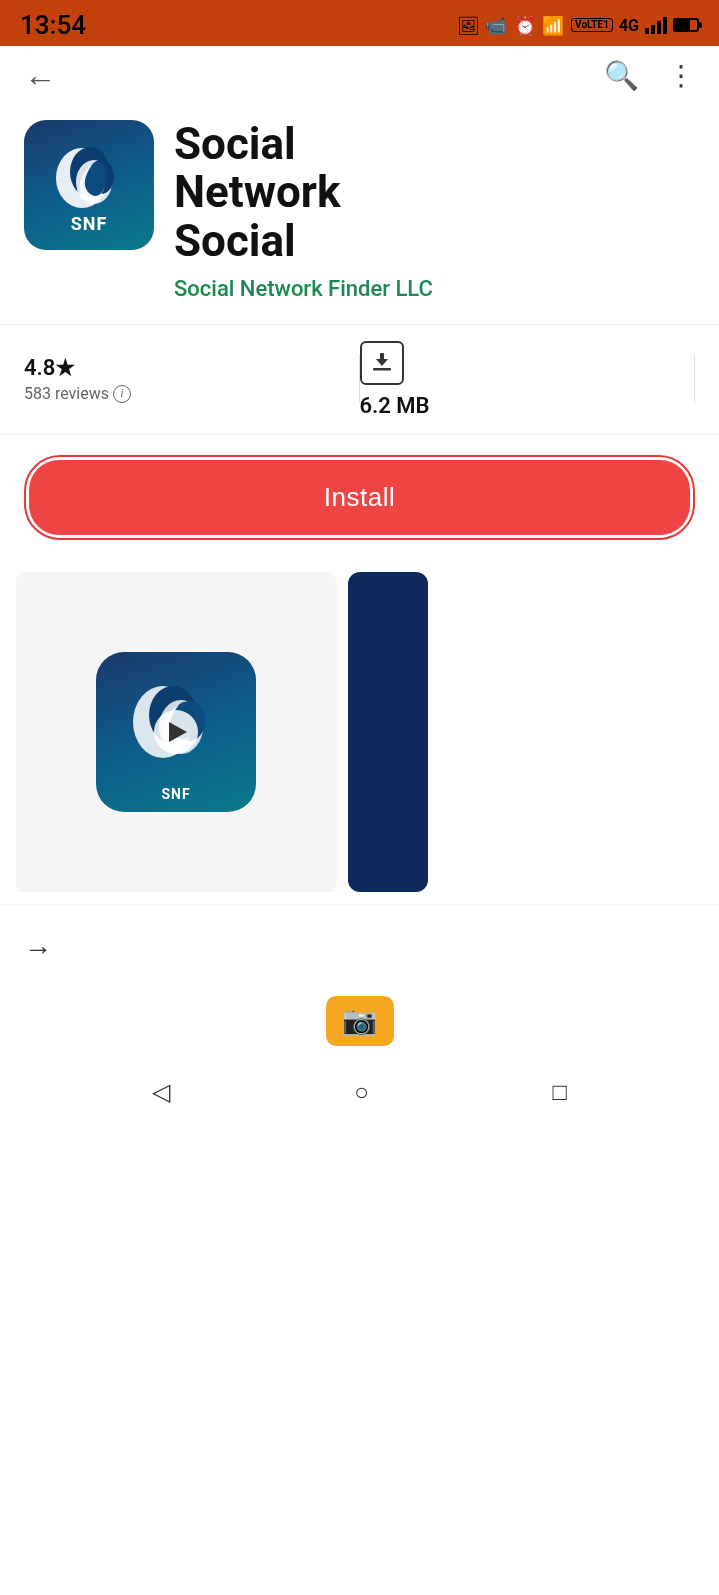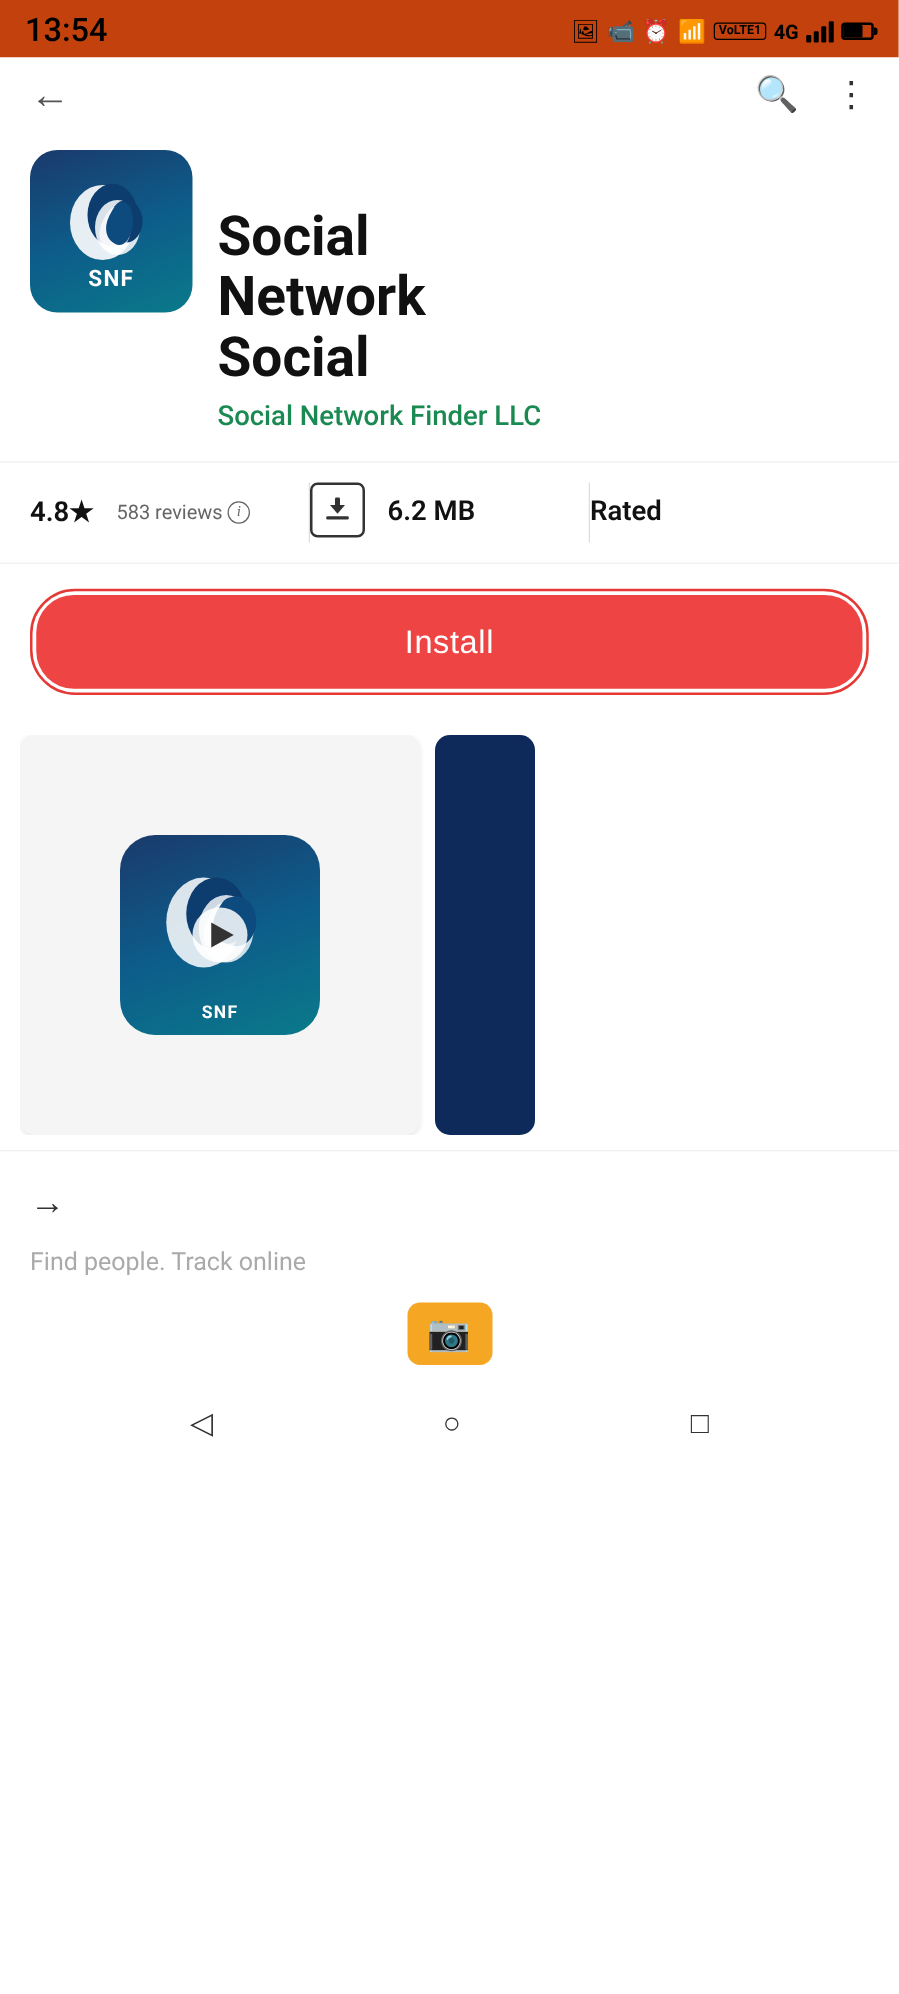--- a/index.html
+++ b/index.html
@@ -99,21 +99,20 @@
       font-weight: 700;
       letter-spacing: 1px;
       position: absolute;
       bottom: 16px;
       left: 50%;
       transform: translateX(-50%);
     }
 
     .app-title-block {
       flex: 1;
-      margin-top: 45px;
     }
 
     .app-title {
       font-size: 44px;
       font-weight: 700;
       color: #111;
       line-height: 1.1;
       margin-bottom: 10px;
     }
 
@@ -130,23 +129,22 @@
       align-items: center;
       padding: 16px 24px;
       gap: 0;
       border-top: 1px solid #f0f0f0;
       border-bottom: 1px solid #f0f0f0;
     }
 
     .stat-item {
       flex: 1;
       display: flex;
-      flex-direction: row;
-      align-items: center;
-      gap: 18px;
+      flex-direction: column;
+      gap: 4px;
     }
 
     .stat-value {
       font-size: 22px;
       font-weight: 600;
       color: #111;
     }
 
     .stat-label {
       font-size: 16px;
@@ -464,26 +462,20 @@
         <rect x="2" y="16" width="18" height="2.5" rx="1" fill="#333"></rect>
         <polygon points="11,14 5,7 17,7" fill="#333"></polygon>
         <rect x="9" y="1" width="4" height="8" rx="1" fill="#333"></rect>
       </svg>
     </div>
     <div class="stat-value">6.2 MB</div>
   </div>
 
   <div class="stat-divider"></div>
 
-  <div class="stat-item">
-    <div class="stat-value">Rated</div>
-    <div class="stat-label">
-      
-    </div>
-  </div>
 </div>
 
 <div class="install-section">
   <div class="install-btn-wrapper">
     <button class="install-btn">Install</button>
   </div>
 </div>
 
 <div class="screenshots-section">
   <div class="screenshots-scroll">
@@ -509,23 +501,20 @@
     </div>
 
     <div class="screenshot-card-2"></div>
   </div>
 </div>
 
 <div class="about-section">
   <div class="about-header">
     <span class="about-arrow">→</span>
   </div>
-  <div class="about-description">
-    <span>Find people. Track online</span>
-  </div>
 </div>
 
 <div style="position:relative; height:80px;">
   <div style="position:absolute; left:50%; transform:translateX(-50%); top:10px; width:68px; height:50px; background:#f5a623; border-radius:10px; display:flex; align-items:center; justify-content:center;">
     <span style="font-size:28px;">📷</span>
   </div>
 </div>
 
 <div class="sys-nav">
   <span class="sys-nav-item">◁</span>

